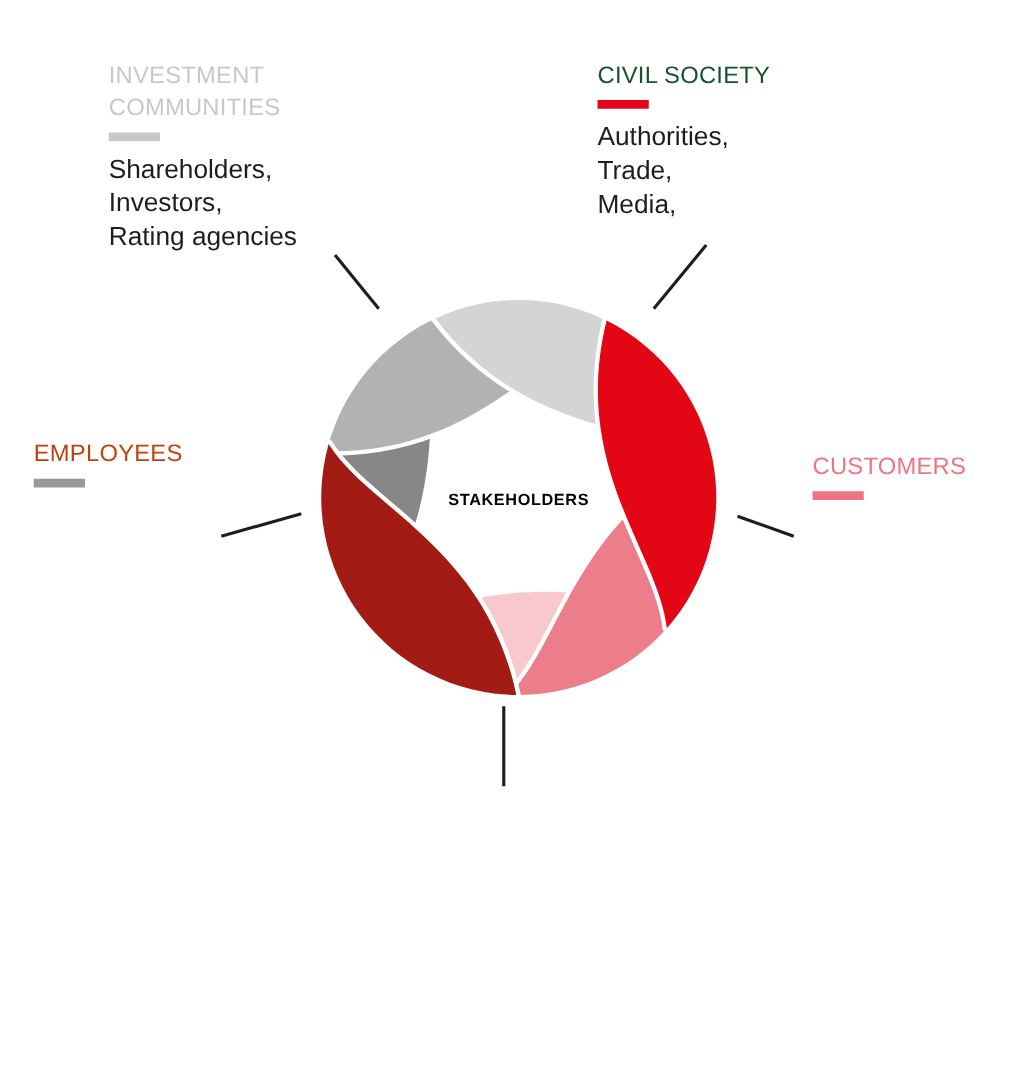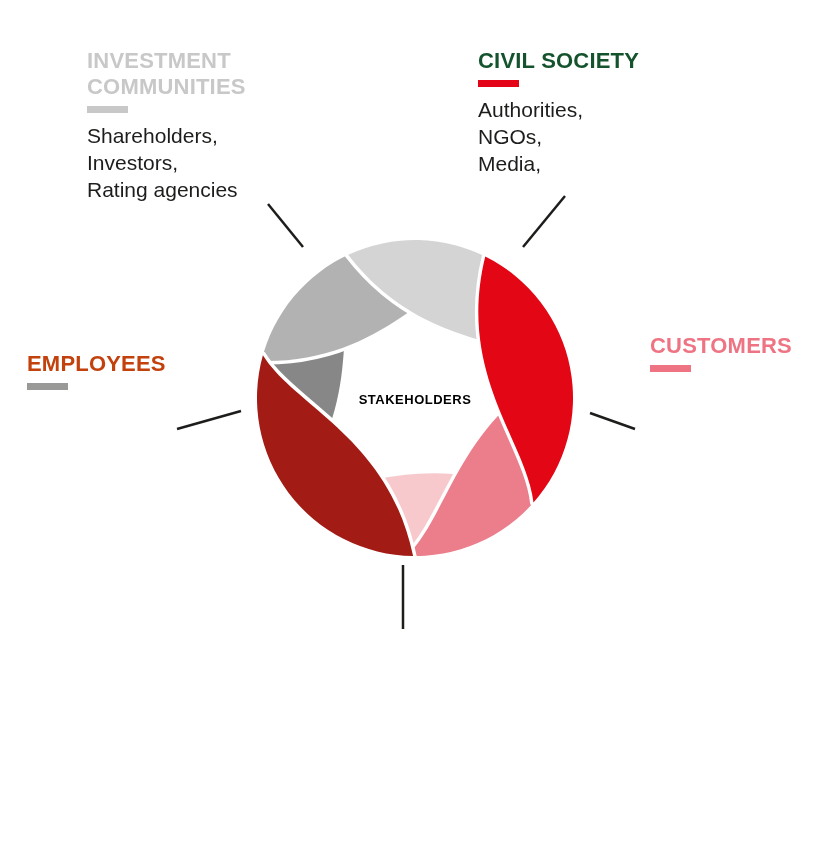--- a/index.html
+++ b/index.html
@@ -13,31 +13,31 @@
   .lines{position:absolute;left:0;top:0;pointer-events:none;}
   .wheel{position:absolute;left:245px;top:228px;}
   .wheel use{stroke:#ffffff;stroke-width:7;paint-order:stroke;stroke-linejoin:round;}
   .center-label{
     position:absolute;left:315px;top:390px;width:200px;
     text-align:center;font-size:13px;line-height:20px;font-weight:bold;
     letter-spacing:0.5px;color:#000000;
   }
   .group{position:absolute;}
   .group h3{
-    margin:0;font-size:22px;line-height:26px;font-weight:bold;
+    margin:0;font-size:19px;line-height:26px;font-weight:normal;
     white-space:pre-line;letter-spacing:0.2px;
   }
   .group .bar{width:41px;height:7px;margin-top:6px;}
   .group p{
     margin:9px 0 0 0;font-size:21px;line-height:27px;color:#1d1d1b;
     white-space:pre-line;
   }
   .g-investment{left:87px;top:48px;width:230px;}
   .g-civil{left:478px;top:48px;width:230px;}
-  .g-customers{left:650px;top:333px;width:170px;}
+  .g-customers{left:650px;top:361px;width:170px;}
   .g-employees{left:27px;top:351px;width:220px;}
   .g-partners{left:328px;top:645px;width:280px;}
 </style>
 </head>
 <body>
 
 <div class="canvas">
 
   <svg class="lines" width="824" height="865" viewBox="0 0 824 865">
     <line x1="268" y1="204" x2="303" y2="247" stroke="#1d1d1b" stroke-width="2.5"></line>
@@ -70,21 +70,21 @@
     <div class="bar" style="background-color: rgb(200, 200, 200);"></div>
     <p>Shareholders,
 Investors,
 Rating agencies</p>
   </div>
 
   <div class="group g-civil">
     <h3 style="color: #14532d;">CIVIL SOCIETY</h3>
     <div class="bar" style="background-color: rgb(227, 5, 23);"></div>
     <p>Authorities,
-NGOs,
+Trade,
 Media,</p>
   </div>
 
   <div class="group g-customers">
     <h3 style="color: rgb(238, 116, 131);">CUSTOMERS</h3>
     <div class="bar" style="background-color: rgb(238, 116, 131);"></div>
   </div>
 
   <div class="group g-employees">
     <h3 style="color: #c2410c;">EMPLOYEES</h3>

